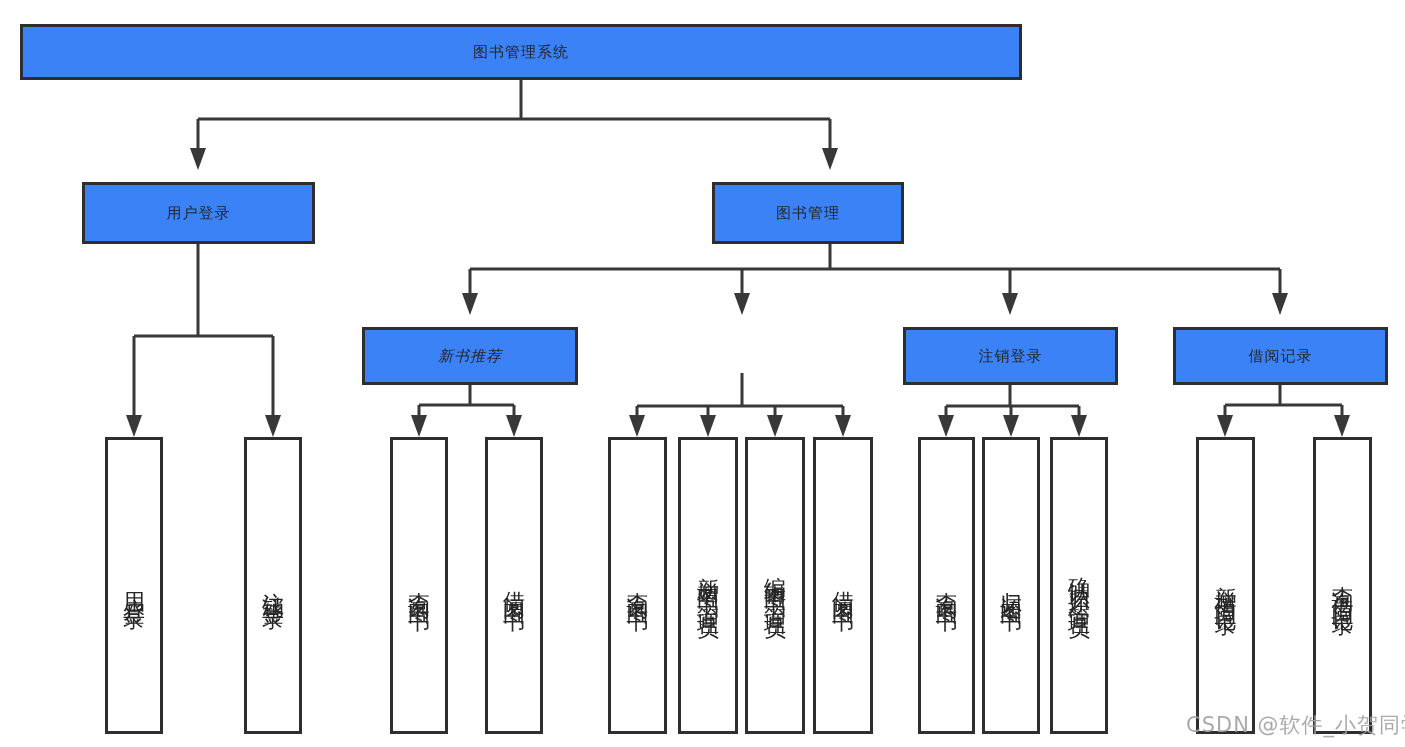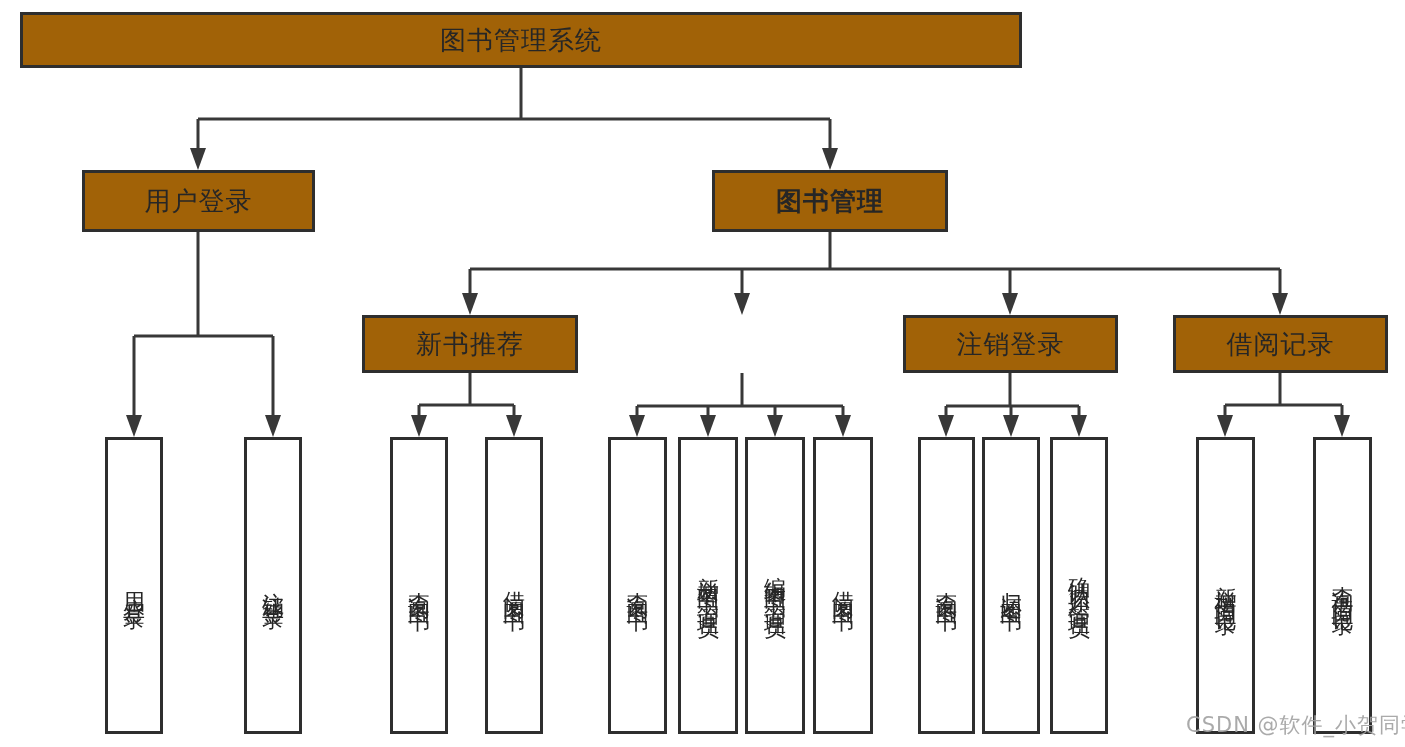--- a/index.html
+++ b/index.html
@@ -3,36 +3,36 @@
 <meta charset="utf-8">
 <style>
   html,body{margin:0;padding:0;background:#fff;}
   .canvas{
     position:relative;width:1405px;height:747px;background:#ffffff;overflow:hidden;
     font-family:"DejaVu Sans","Liberation Sans",sans-serif;color:#262626;
   }
   svg.connectors{position:absolute;left:0;top:0;width:1405px;height:747px;z-index:1;}
   .hbox{
     position:absolute;box-sizing:border-box;z-index:2;
-    border:3px solid #2e2e2e;background:#a16207;
+    border:3px solid #2e2e2e;background:#3b82f6;
     display:flex;align-items:center;justify-content:center;
-    font-size:26px;letter-spacing:1px;line-height:1;white-space:nowrap;
+    font-size:15px;letter-spacing:1px;line-height:1;white-space:nowrap;margin-top:12px;
   }
   .vbox{
     position:absolute;box-sizing:border-box;z-index:2;top:437px;height:297px;
     border:3px solid #2e2e2e;background:#ffffff;
     display:flex;align-items:center;justify-content:center;
     writing-mode:vertical-rl;text-orientation:mixed;
     font-size:22px;letter-spacing:6px;line-height:1;
   }
   
   #n-root {left:20px;  top:12px;  width:1002px;height:56px;}
   #n-user {left:82px;  top:170px; width:233px; height:62px;}
-  #n-mgmt {left:712px; top:170px; width:236px; height:62px;font-weight:bold;}
-  #n-nbr  {left:362px; top:315px; width:216px; height:58px;}
+  #n-mgmt {left:712px; top:170px; width:192px; height:62px;}
+  #n-nbr  {left:362px; top:315px; width:216px; height:58px;font-style:italic;}
   #n-bb   {left:634px; top:315px; width:216px; height:58px;}
   #n-cb   {left:903px; top:315px; width:215px; height:58px;}
   #n-br   {left:1173px;top:315px; width:215px; height:58px;text-align:center;}
   
   #n-login     {left:105px; width:58px;}
   #n-logout    {left:244px; width:58px;}
   #n-nb-query  {left:390px; width:58px;}
   #n-nb-borrow {left:485px; width:58px;}
   #n-bb-query  {left:608px; width:59px;}
   #n-bb-add    {left:678px; width:60px;}

